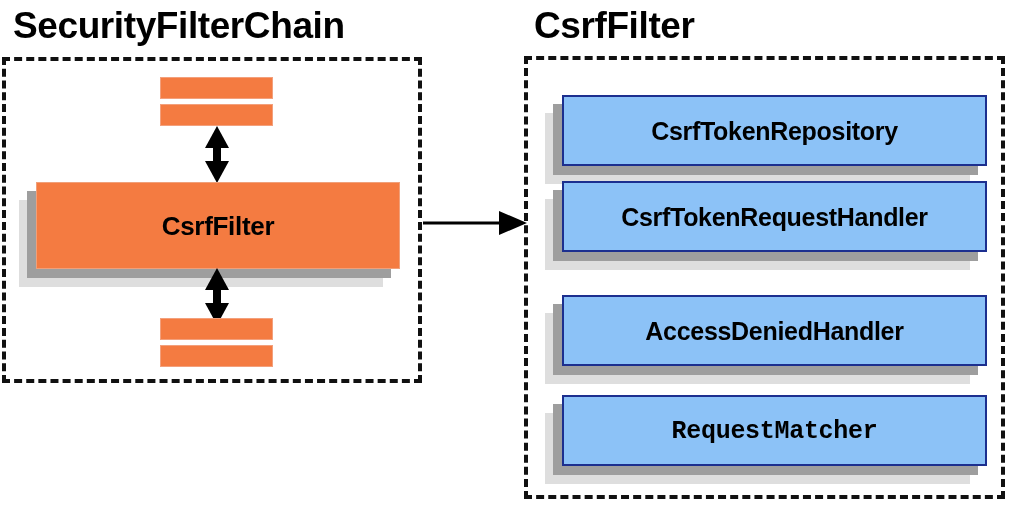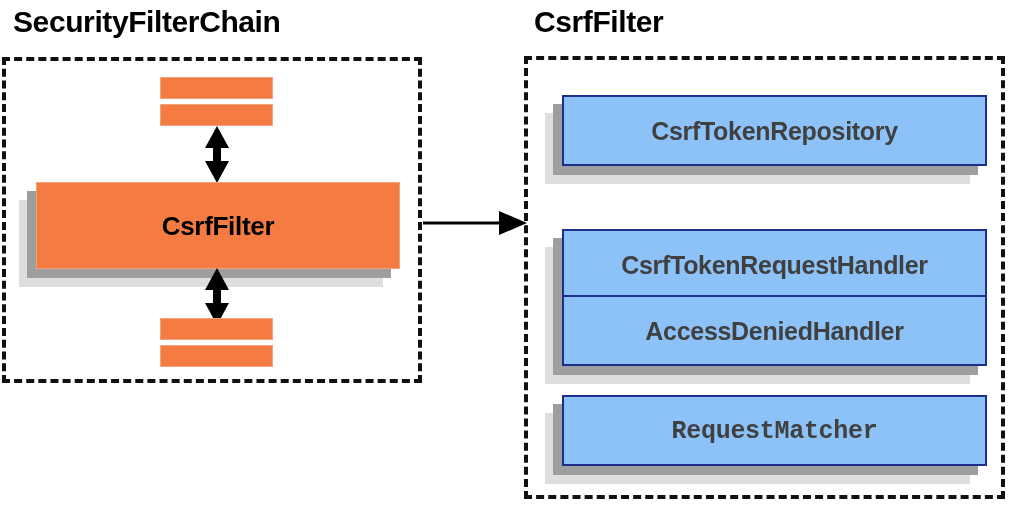--- a/index.html
+++ b/index.html
@@ -15,21 +15,21 @@
     position: relative;
     width: 1010px;
     height: 505px;
     background: #ffffff;
     overflow: hidden;
   }
 
   
   .panel-title {
     position: absolute;
-    font-size: 30px;
+    font-size: 37px;
     font-weight: bold;
     color: #000000;
     letter-spacing: -0.4px;
     white-space: nowrap;
     line-height: 1;
   }
   #title-left  { left: 13px;  top: 7px; }
   #title-right { left: 534px; top: 7px; }
 
   
@@ -109,21 +109,21 @@
     background: #8cc2f7;
     border: 2px solid #1c2f8f;
   }
   .blue-block .face .label {
     position: absolute;
     left: 0; right: 0; top: 50%;
     transform: translateY(-50%);
     text-align: center;
     font-size: 25px;
     font-weight: bold;
-    color: #404040;
+    color: #000000;
     letter-spacing: -0.3px;
     white-space: nowrap;
   }
 </style>
 </head>
 <body>
 
 <div id="canvas">
 
   <div class="panel-title" id="title-left">SecurityFilterChain</div>
@@ -172,21 +172,21 @@
   <div class="dashed-box" id="csrf-box"></div>
 
   <div class="blue-block stack" style="left:562px; top:95px;">
     <div class="sh-light"></div>
     <div class="sh-dark"></div>
     <div class="face">
       <div class="label">CsrfTokenRepository</div>
     </div>
   </div>
 
-  <div class="blue-block stack" style="left:562px; top:181px;margin-top:48px;">
+  <div class="blue-block stack" style="left:562px; top:181px;">
     <div class="sh-light"></div>
     <div class="sh-dark"></div>
     <div class="face">
       <div class="label">CsrfTokenRequestHandler</div>
     </div>
   </div>
 
   <div class="blue-block stack" style="left:562px; top:295px;">
     <div class="sh-light"></div>
     <div class="sh-dark"></div>

